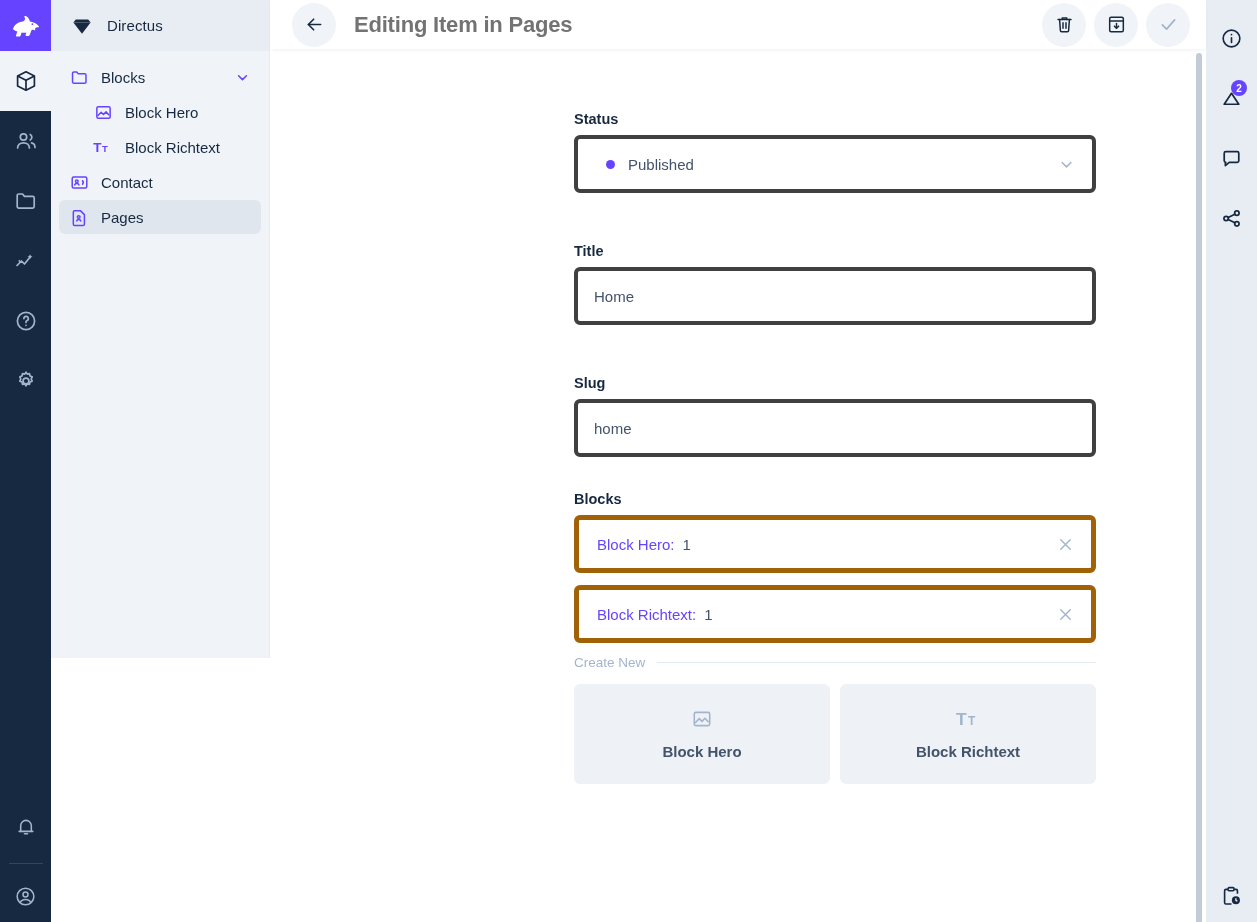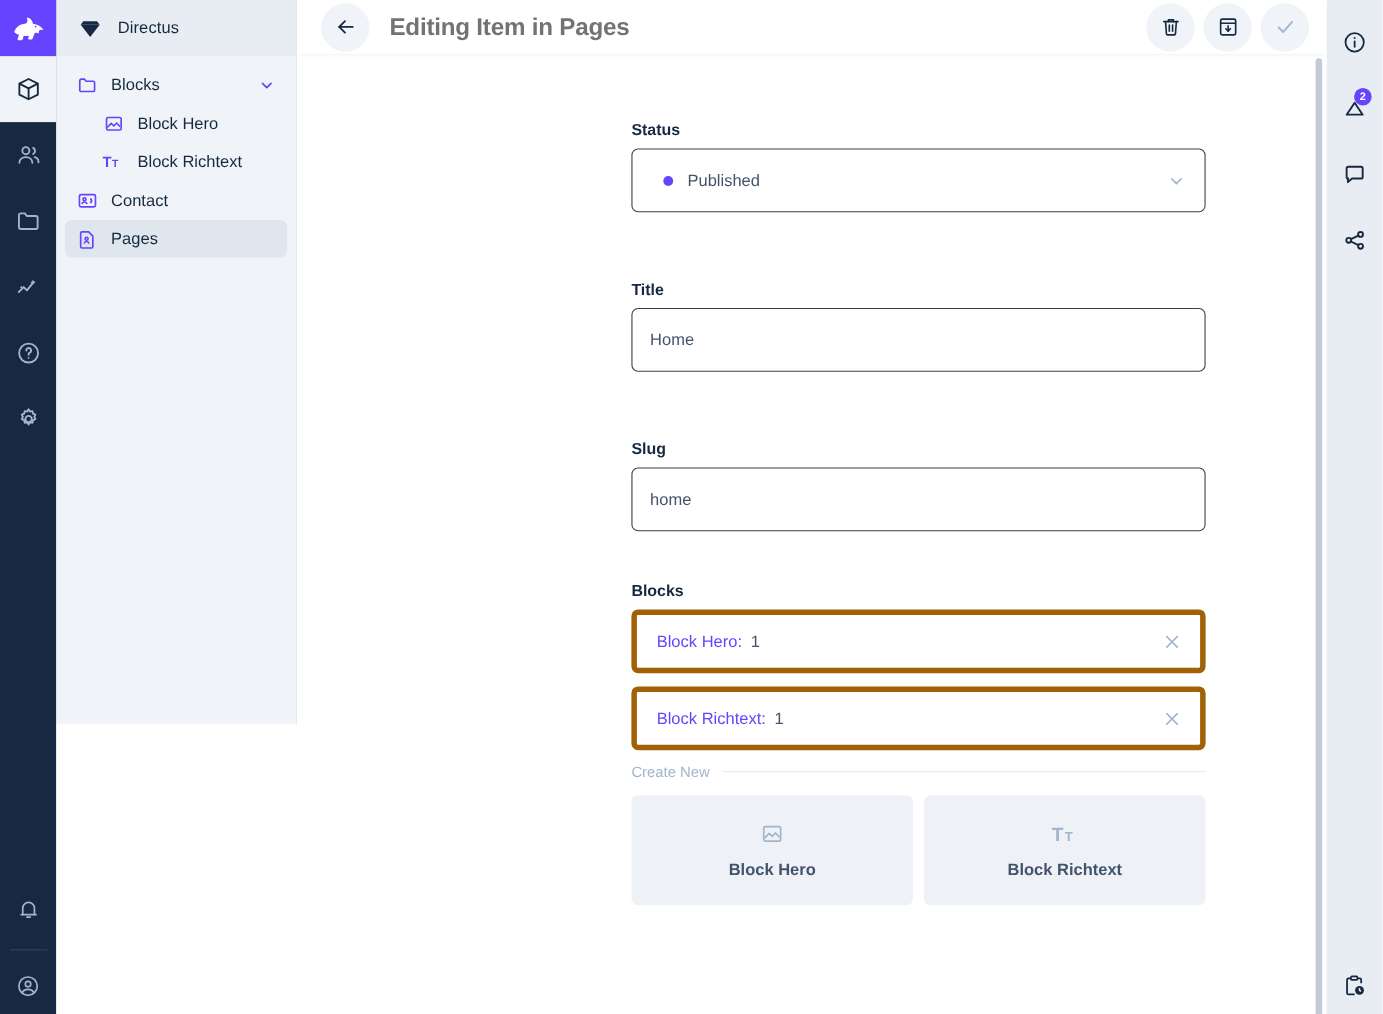--- a/index.html
+++ b/index.html
@@ -96,27 +96,27 @@
 
   
   .content-scroll {
     flex: 1 1 auto; overflow: hidden; position: relative;
     background: #ffffff;
   }
   .form {
     padding: 62px 0 0 0;
     width: 100%;
   }
-  .field { margin: 0 0 13px 0; padding: 0 110px 0 304px; }
+  .field { margin: 0 0 0 0; padding: 0 110px 0 304px; }
   .field-label {
     font-size: 14.5px; font-weight: bold; color: #172940;
     margin-bottom: 8px;
   }
   .input-box {
-    height: 58px; border: 1px solid #404040; border-radius: 6px;
+    height: 58px; border: 4px solid #404040; border-radius: 6px;
     background: #fff; display: flex; align-items: center;
     padding: 0 16px; font-size: 15px; color: #43536a;
     cursor: text;
   }
   .input-box.select { cursor: pointer; }
   .status-dot {
     width: 9px; height: 9px; border-radius: 50%;
     background: #6644ff; margin: 0 13px 0 12px; flex: 0 0 9px;
   }
   .chev-right { margin-left: auto; color: #a2b5cd; display: flex; }

